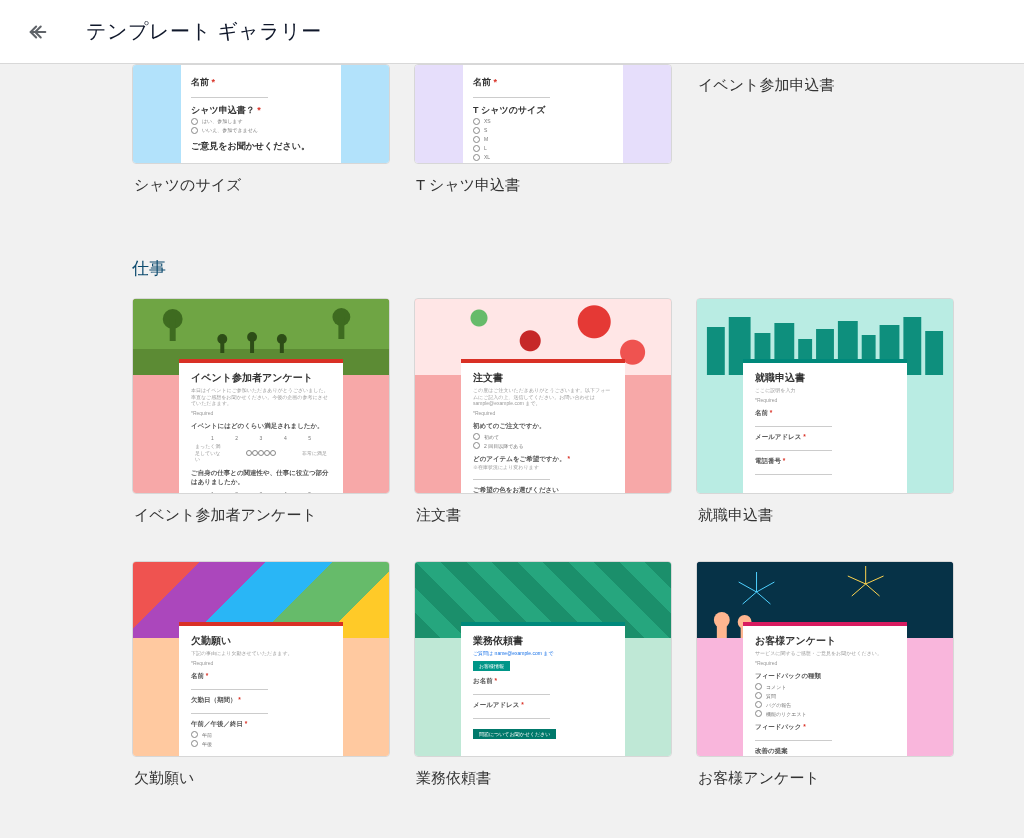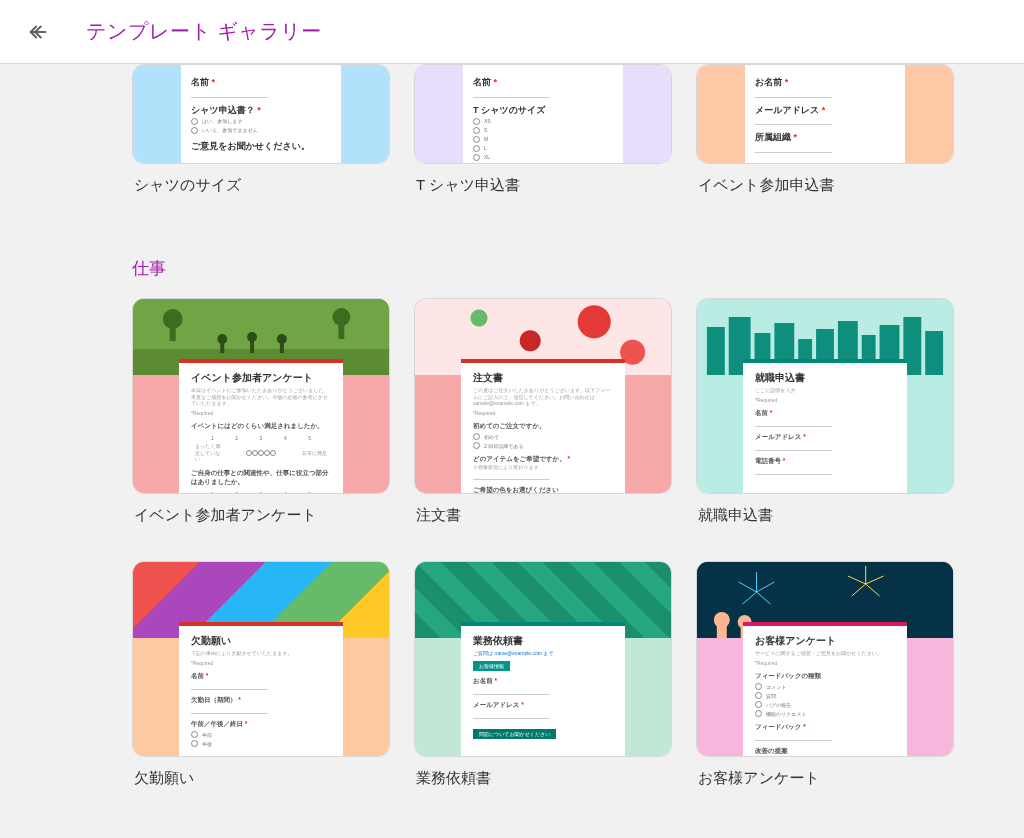--- a/index.html
+++ b/index.html
@@ -2,27 +2,27 @@
 <html><head>
 <meta charset="utf-8">
 <style>
   html,body{margin:0;padding:0;background:#f1f1f1;font-family:"Helvetica Neue",Arial,"Hiragino Kaku Gothic ProN","Yu Gothic","Meiryo",sans-serif;color:#202124;}
   *{box-sizing:border-box;}
   .page{width:1024px;min-height:838px;background:#f1f1f1;}
   
   .header{height:64px;background:#fff;display:flex;align-items:center;padding:0 18px;border-bottom:1px solid #d8d8d8;}
   .back-btn{width:40px;height:40px;border-radius:50%;display:flex;align-items:center;justify-content:center;cursor:pointer;}
   .back-btn svg{width:22px;height:22px;}
-  .header-title{font-size:20px;color:#a21caf;margin-left:28px;letter-spacing:.5px;}
+  .header-title{font-size:20px;color:#0f172a;margin-left:28px;letter-spacing:.5px;}
   
   .content{padding:0 132px 40px;}
   .cards-row{display:flex;gap:24px;}
   .card{width:258px;}
-  .section-title{font-size:17px;color:#a21caf;margin:34px 0 18px;}
-  .thumb{width:258px;height:196px;border:1px solid #d7d7d7;border-radius:12px;overflow:hidden;cursor:pointer;background:#fff;position:relative;}
+  .section-title{font-size:17px;color:#0c4a6e;margin:34px 0 18px;}
+  .thumb{width:258px;height:196px;border:1px solid #d7d7d7;border-radius:4px;overflow:hidden;cursor:pointer;background:#fff;position:relative;}
   .thumb.short{height:100px;}
   .card-title{font-size:15px;color:#333;margin:12px 2px 28px;}
   .sheet{flex:1;background:#fff;padding:8px 10px;font-size:6px;color:#555;line-height:1.4;}
   .hd{font-size:9px;font-weight:bold;color:#333;margin:3px 0 2px;}
   .tiny{font-size:5px;color:#777;}
   .req{color:#d93025;}
   .ans{height:6px;border-bottom:1px solid #ccc;width:55%;margin:3px 0 6px;}
   .radio{display:flex;align-items:center;gap:4px;margin:2px 0;}
   .radio::before{content:"";width:5px;height:5px;border:1px solid #888;border-radius:50%;display:inline-block;}
   .banner{height:76px;display:flex;align-items:flex-end;}
@@ -129,36 +129,20 @@
                   </div>
               </div>
             </div>
             <div class="r" style="background:#e6defb"></div>
           </div>
         </div>
         <div class="card-title">T シャツ申込書</div>
       </div>
 
       <div class="card">
-        <div class="thumb short">
-          <div class="coloured-sides">
-            <div class="l" style="background:#ffc9a8"></div>
-            <div class="m" style="background:#fff">
-              <div class="sheet">
-                <div class="hd"><span>お名前</span> <span class="req">*</span></div>
-                <div class="ans"></div>
-                <div class="hd"><span>メールアドレス</span> <span class="req">*</span></div>
-                <div class="ans"></div>
-                <div class="hd"><span>所属組織</span> <span class="req">*</span></div>
-                <div class="ans"></div>
-              </div>
-            </div>
-            <div class="r" style="background:#ffc9a8"></div>
-          </div>
-        </div>
         <div class="card-title">イベント参加申込書</div>
       </div>
     </div>
 
     <div class="section-title">仕事</div>
 
     <div class="cards-row">
 
       <div class="card">
         <div class="thumb">

